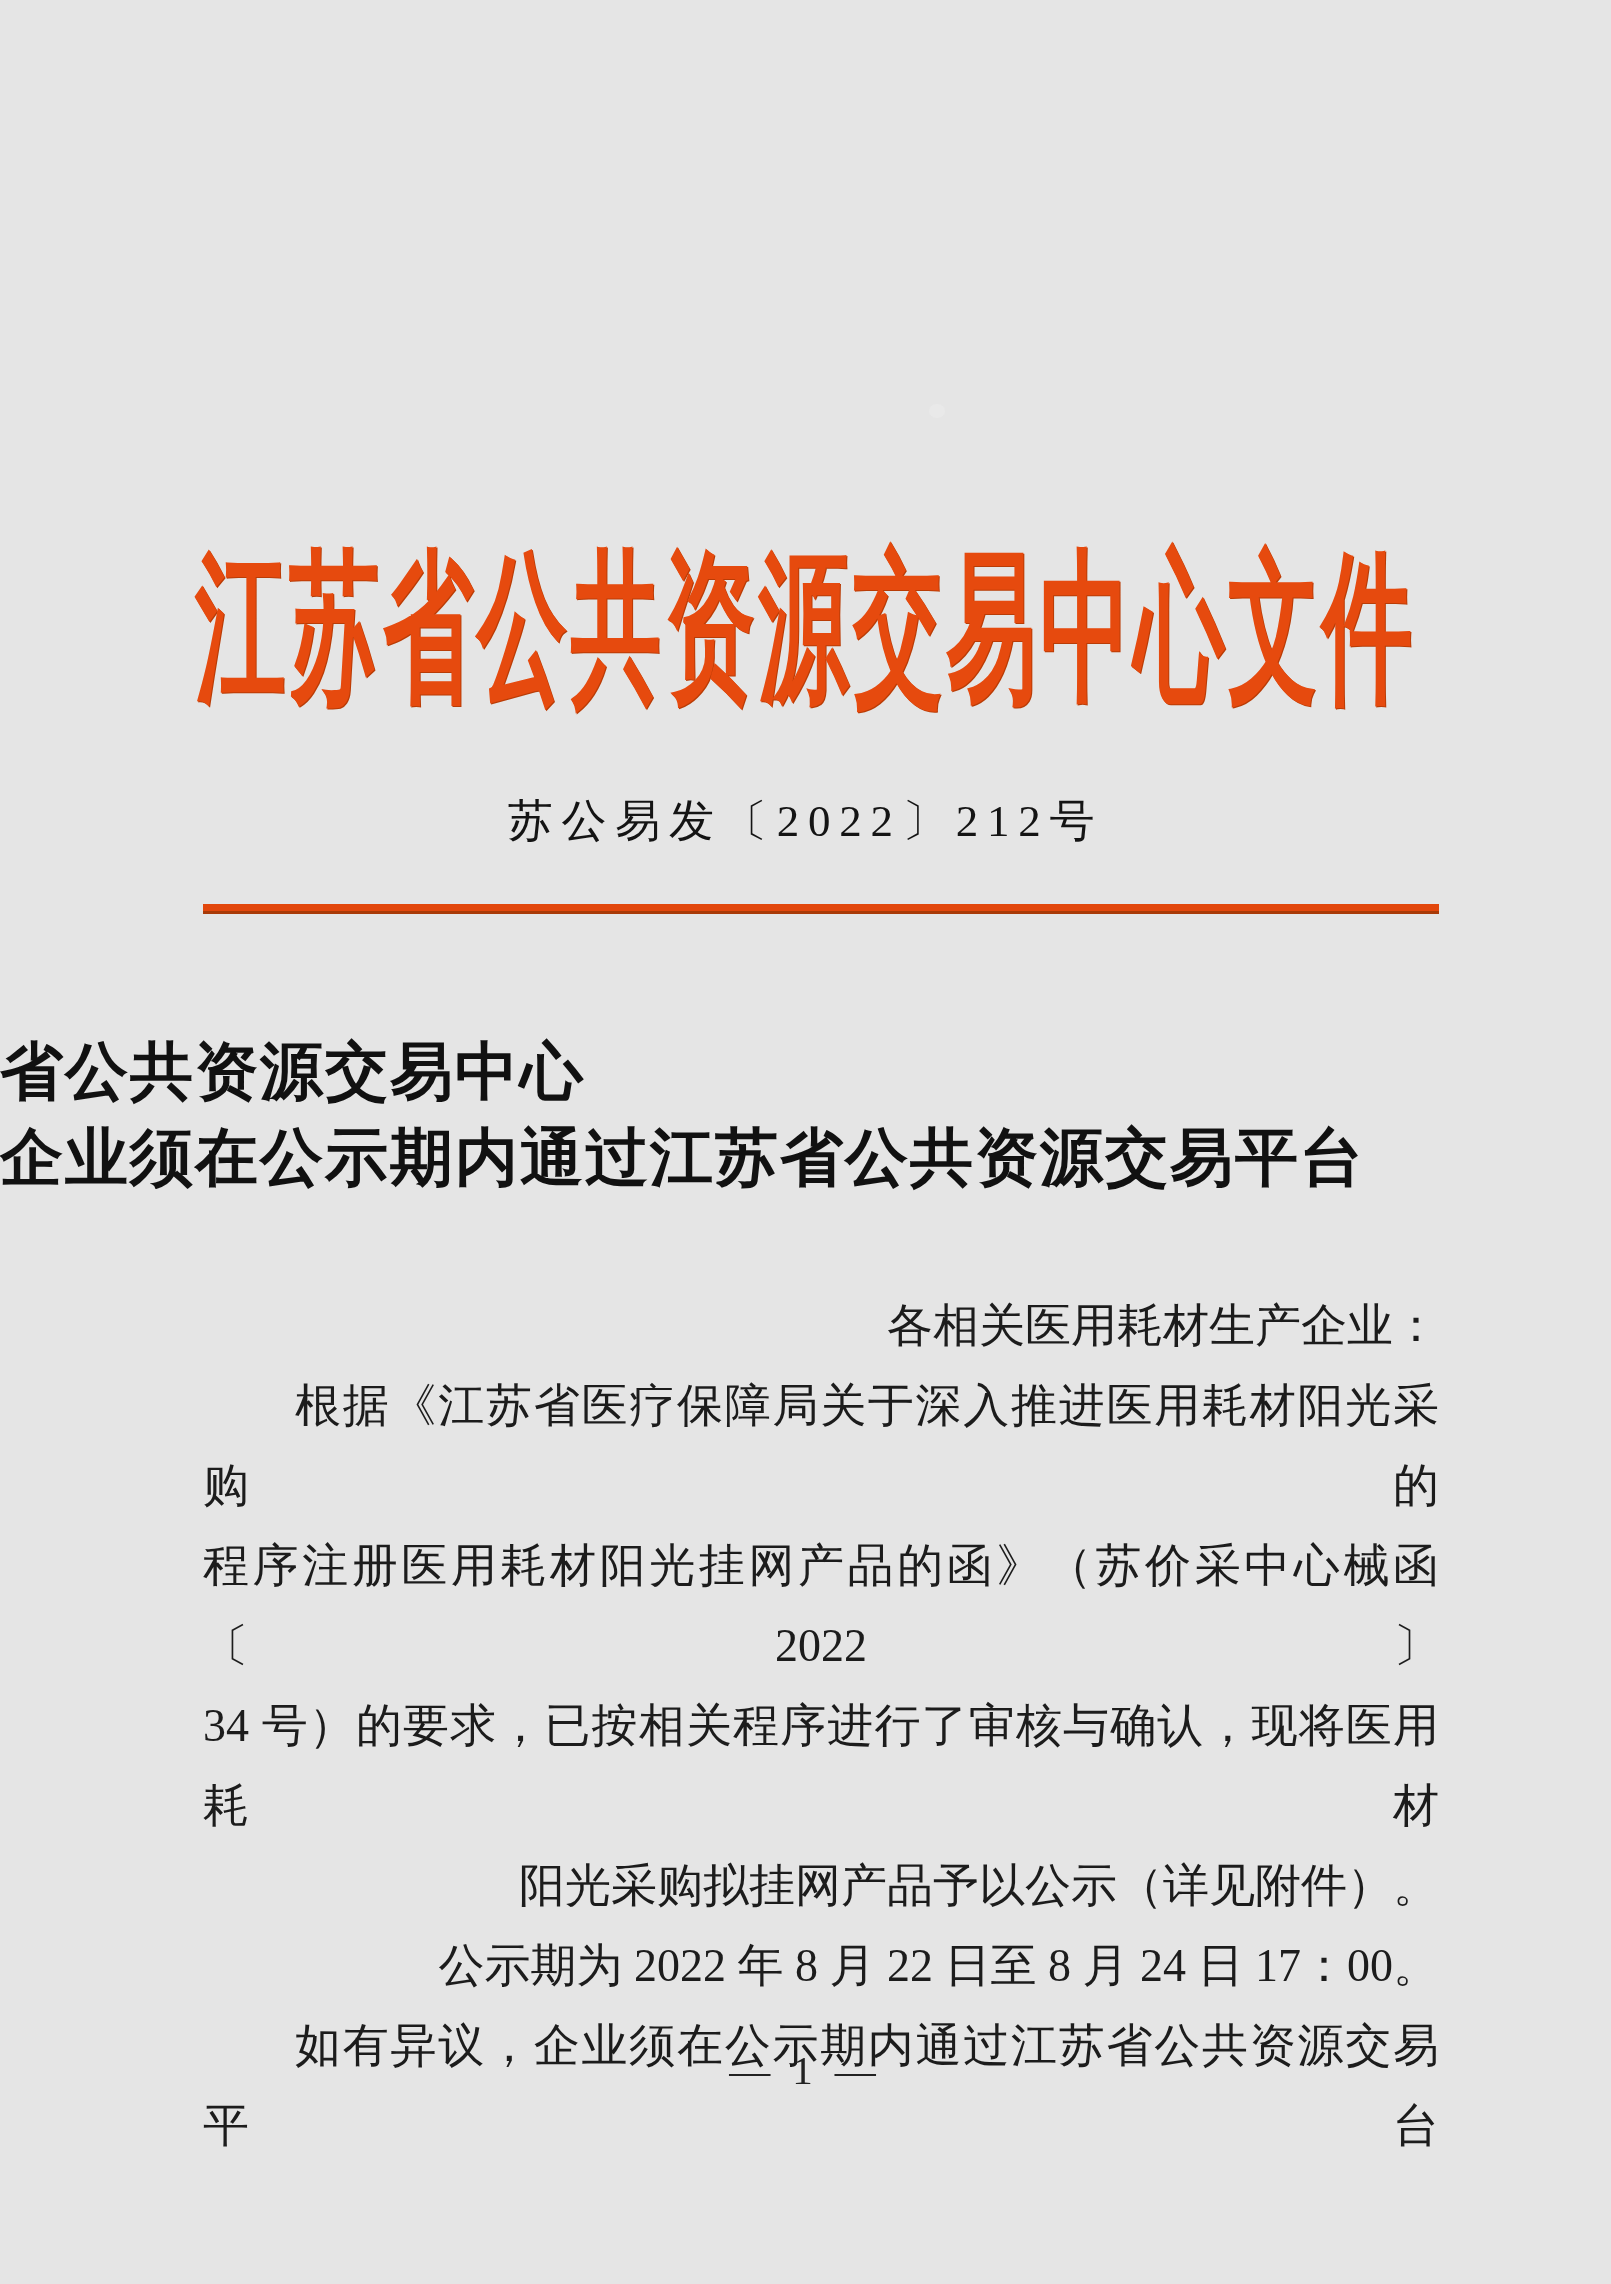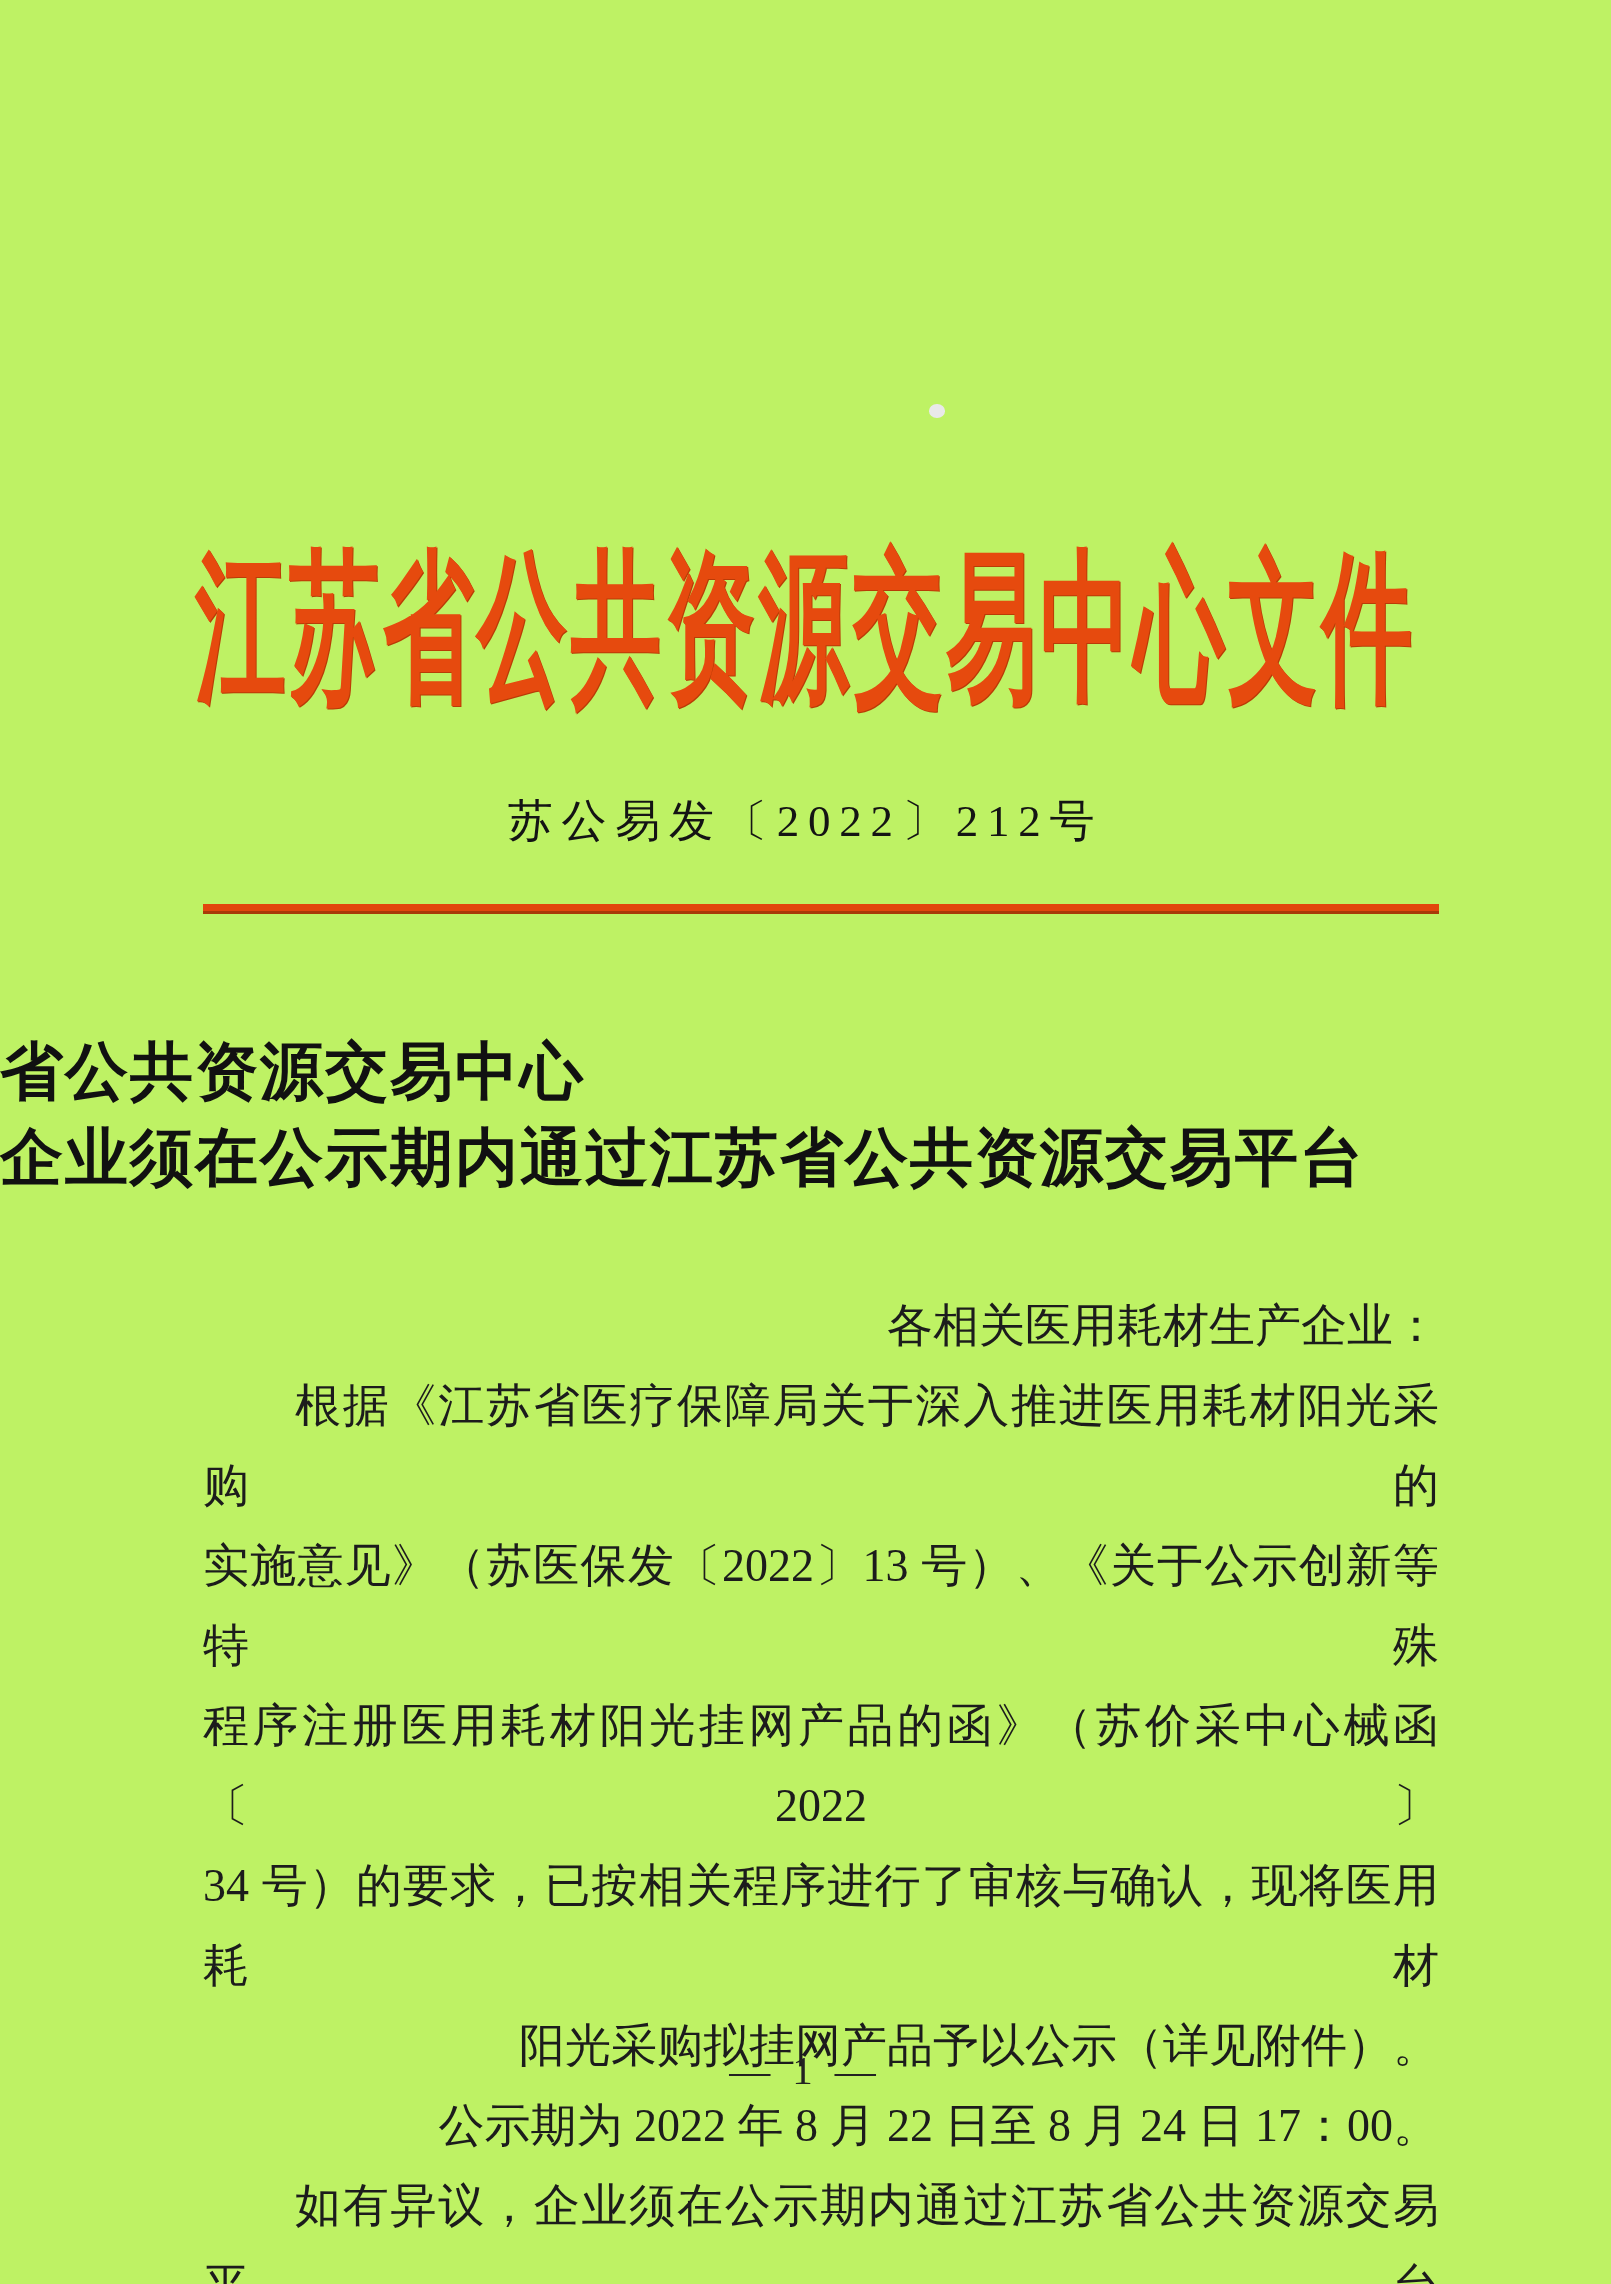--- a/index.html
+++ b/index.html
@@ -5,21 +5,21 @@
   html, body {
     margin: 0;
     padding: 0;
     background: #ffffff;
   }
   .page {
     position: relative;
     width: 1611px;
     height: 2285px;
     margin: 0 auto;
-    background: #bef264;
+    background: #e5e5e5;
     overflow: hidden;
     font-family: "Liberation Serif", "DejaVu Serif", serif;
     color: #1b1b1b;
   }
 
   
   .red-header {
     position: absolute;
     top: 541px;
     left: 0;
@@ -146,21 +146,20 @@
   <div class="red-rule"></div>
 
   <div class="doc-title">
     <div>省公共资源交易中心</div>
     <div>企业须在公示期内通过江苏省公共资源交易平台</div>
   </div>
 
   <div class="body-text">
     <div class="body-line">各相关医用耗材生产企业：</div>
     <div class="body-line indent justify">根据《江苏省医疗保障局关于深入推进医用耗材阳光采购的</div>
-    <div class="body-line justify">实施意见》（苏医保发〔2022〕13 号）、《关于公示创新等特殊</div>
     <div class="body-line justify">程序注册医用耗材阳光挂网产品的函》（苏价采中心械函〔2022〕</div>
     <div class="body-line justify">34 号）的要求，已按相关程序进行了审核与确认，现将医用耗材</div>
     <div class="body-line">阳光采购拟挂网产品予以公示（详见附件）。</div>
     <div class="body-line indent">公示期为 2022 年 8 月 22 日至 8 月 24 日 17：00。</div>
     <div class="body-line indent justify">如有异议，企业须在公示期内通过江苏省公共资源交易平台</div>
 
   </div>
 
   <div class="page-footer">— 1 —</div>
 

